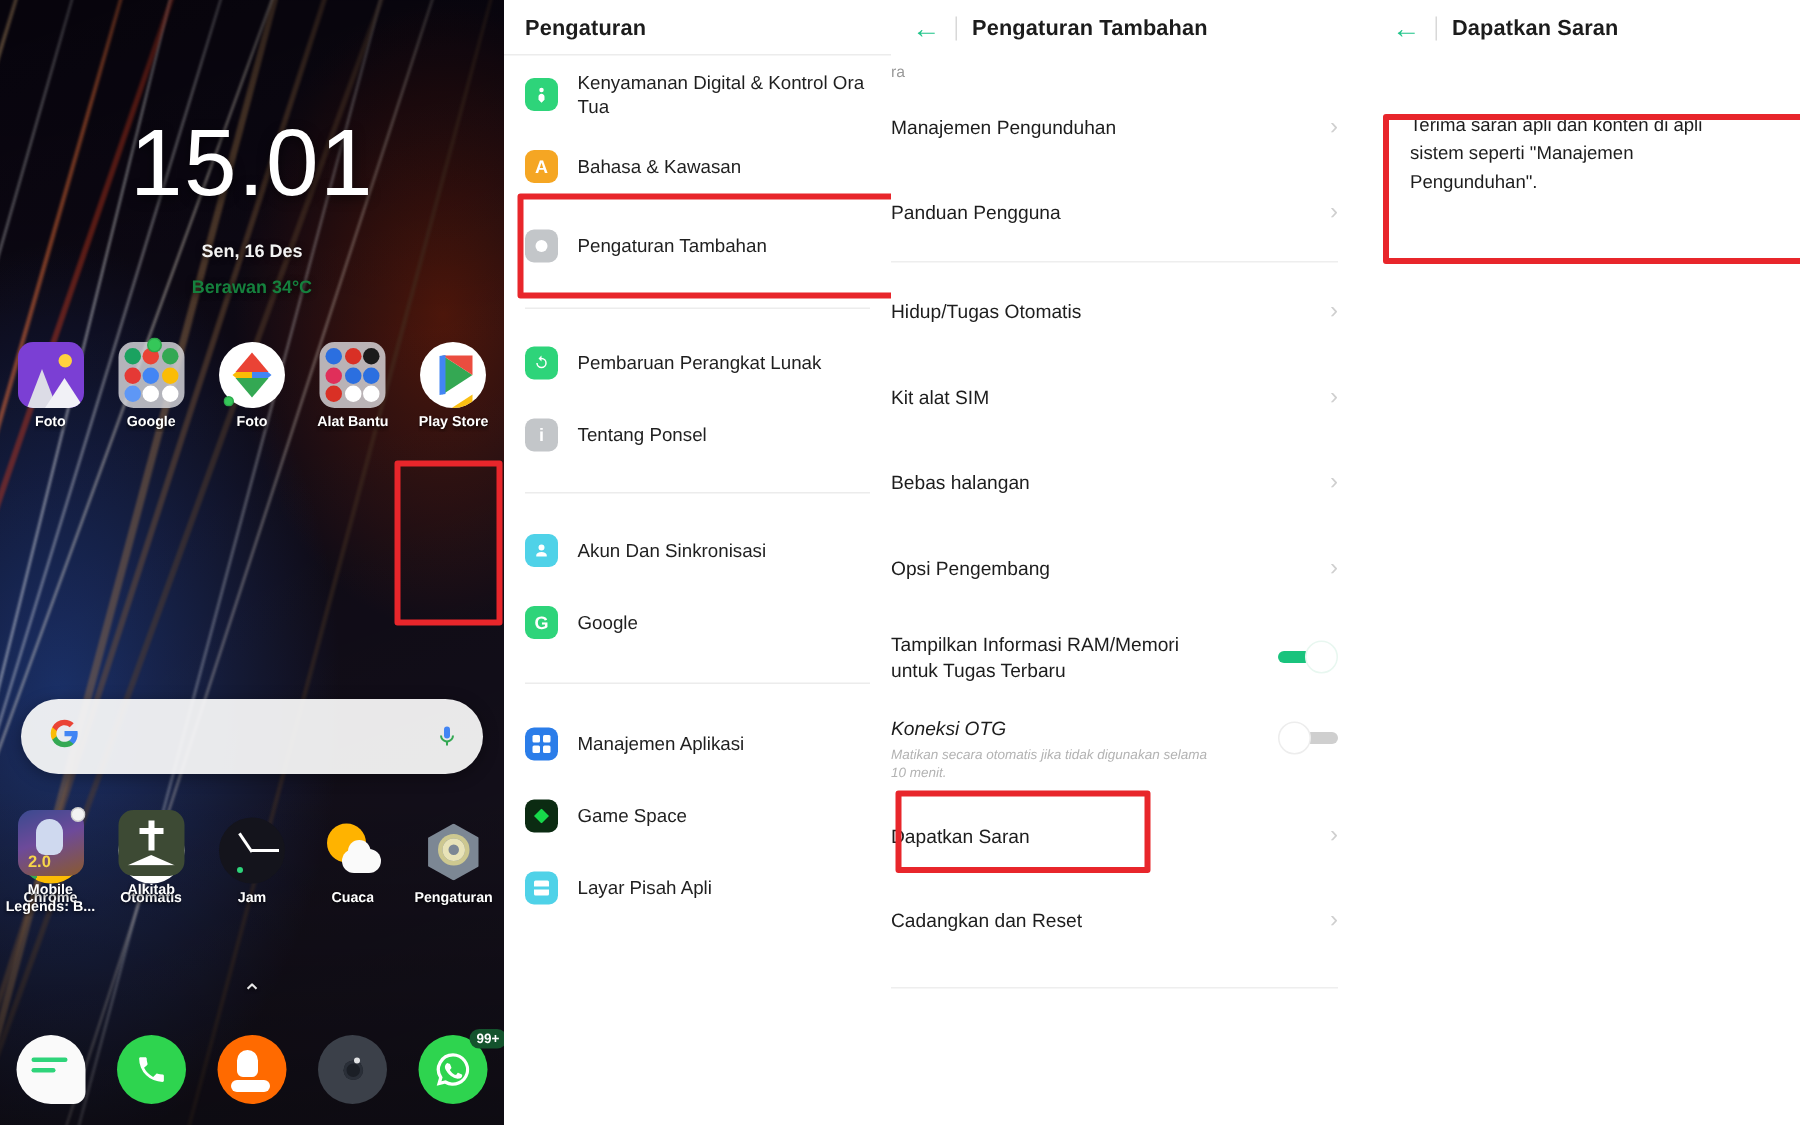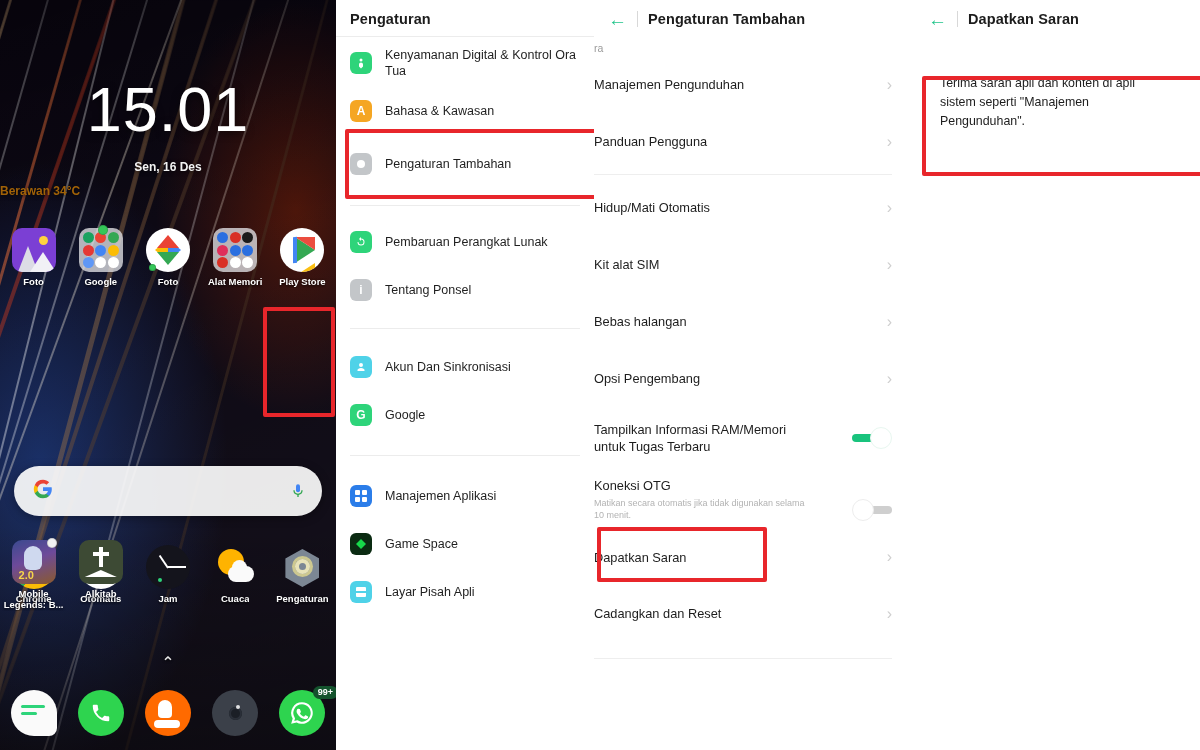--- a/index.html
+++ b/index.html
@@ -47,21 +47,21 @@
     line-height: 1;
   }
   .clock-date {
     position: absolute; top: 160px; left: 0; right: 0;
     text-align: center; color: #f2f2f2;
     font-size: 12px; font-weight: 600;
     text-shadow: 0 1px 4px rgba(0,0,0,.7);
   }
   .clock-weather {
     position: absolute; top: 184px; left: 0; right: 0;
-    color: #a16207;
+    text-align: center; color: #15803d;
     font-size: 12px; font-weight: 600;
     text-shadow: 0 1px 4px rgba(0,0,0,.7);
   }
 
   .app-grid {
     position: absolute; top: 228px; left: 0; width: 336px;
     display: grid; grid-template-columns: repeat(5, 1fr);
     row-gap: 18px;
   }
   .app { display: flex; flex-direction: column; align-items: center; position: relative; }
@@ -247,21 +247,21 @@
           <span style="background:#2b6fe0;"></span>
             <span style="background:#d93025;"></span>
             <span style="background:#1b1b1b;"></span>
           <span style="background:#e02f5a;"></span>
             <span style="background:#2b6fe0;"></span>
             <span style="background:#2b6fe0;"></span>
           <span style="background:#d93025;"></span>
             <span style="background:#ffffff;"></span>
             <span style="background:#ffffff;"></span>
         </div>
-        <div class="app-label">Alat Memori</div>
+        <div class="app-label">Alat Bantu</div>
       </div>
 
       <div class="app">
         <div class="app-ico" style="background:#fff;">
           <div style="position:absolute;left:15px;top:9px;width:0;height:0;border-top:13px solid transparent;border-bottom:13px solid transparent;border-left:20px solid #34a853;"></div>
           <div style="position:absolute;left:15px;top:9px;width:0;height:0;border-top:13px solid #ea4335;border-bottom:13px solid transparent;border-left:20px solid transparent;opacity:.95;"></div>
           <div style="position:absolute;left:15px;top:22px;width:0;height:0;border-top:13px solid transparent;border-bottom:13px solid #fbbc05;border-left:20px solid transparent;opacity:.95;"></div>
           <div style="position:absolute;left:13px;top:9px;width:4px;height:26px;background:#4285f4;transform:skewY(-10deg);"></div>
         </div>
         <div class="app-label">Play Store</div>
@@ -497,21 +497,21 @@
     </div>
 
     <div class="r3">
       <div class="txt">Panduan Pengguna</div>
       <div class="chev">›</div>
     </div>
 
     <div class="div3"></div>
 
     <div class="r3">
-      <div class="txt">Hidup/Mati Otomatis</div>
+      <div class="txt">Hidup/Tugas Otomatis</div>
       <div class="chev">›</div>
     </div>
 
     <div class="r3">
       <div class="txt">Kit alat SIM</div>
       <div class="chev">›</div>
     </div>
 
     <div class="r3">
       <div class="txt">Bebas halangan</div>
@@ -524,21 +524,21 @@
     </div>
 
     <div class="r3" style="min-height:62px;">
       <div class="txt" style="max-width:215px;">Tampilkan Informasi RAM/Memori untuk Tugas Terbaru</div>
       <div class="tgl on">
         <div class="bar"></div>
         <div class="knob"></div>
       </div>
     </div>
 
-    <div class="r3" style="min-height:60px;align-items:flex-end;">
+    <div class="r3" style="min-height:60px;align-items:flex-start;font-style:italic;">
       <div style="max-width:215px;">
         <div class="txt">Koneksi OTG</div>
         <div class="sub">Matikan secara otomatis jika tidak digunakan selama 10 menit.</div>
       </div>
       <div class="tgl off" style="margin-top:4px;">
         <div class="bar"></div>
         <div class="knob"></div>
       </div>
     </div>
 

